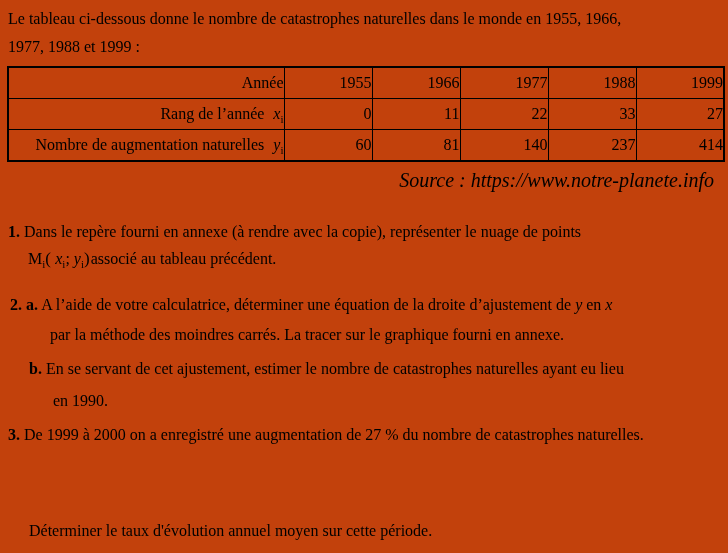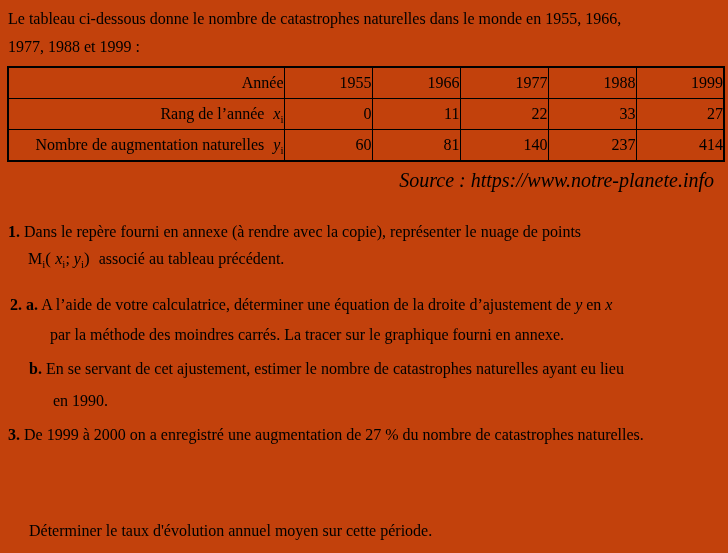--- a/index.html
+++ b/index.html
@@ -46,21 +46,21 @@
   }
   .label-cell sub, .line sub { font-family: "Liberation Serif", serif; }
   .source {
     position: absolute;
     top: 169px; left: 0; width: 714px;
     text-align: right;
     font-style: italic;
     font-size: 20px;
     white-space: nowrap;
   }
-  .tail { margin-left: 9px; }
+  .tail { margin-left: 1px; }
 </style>
 </head>
 <body>
 
 <div class="page">
 
   <div class="line" style="left:8px; top:9px">Le tableau ci-dessous donne le nombre de catastrophes naturelles dans le monde en 1955, 1966,</div>
   <div class="line" style="left:8px; top:37px">1977, 1988 et 1999 :</div>
 
   <table class="data">

